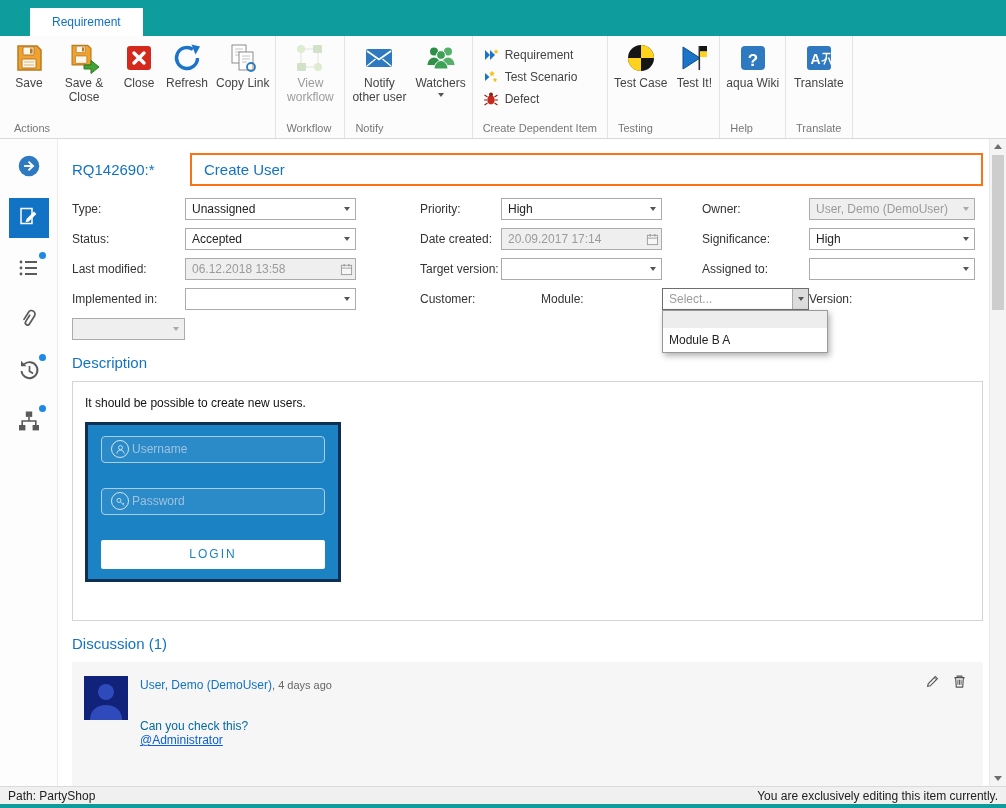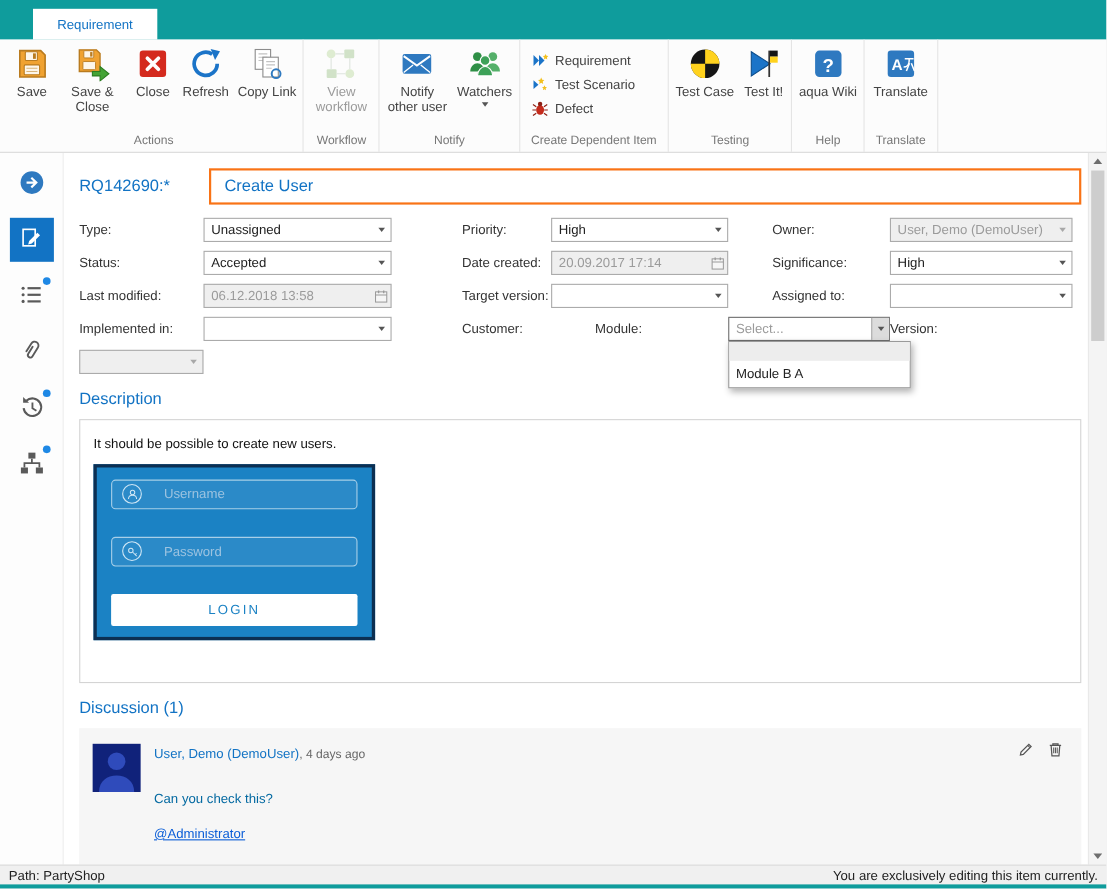--- a/index.html
+++ b/index.html
@@ -15,21 +15,21 @@
   
   .ribbon{position:absolute;top:36px;left:0;right:0;height:103px;background:#FCFCFC;
           border-bottom:1px solid #D8D8D8;display:flex;align-items:stretch;padding-left:4px}
   .rgroup{display:flex;flex-direction:column;border-right:1px solid #E4E4E4;padding:2px 2px 0}
   .rbuttons{flex:1;display:flex;align-items:flex-start;justify-content:center}
   .rbtn{display:flex;flex-direction:column;align-items:center;min-width:46px;max-width:64px;
         padding:4px 4px 2px;color:#444;text-align:center;line-height:1.15;cursor:pointer}
   .rbtn .ic{width:32px;height:32px;margin-bottom:3px;flex:none}
   .rbtn.disabled{color:#9B9B9B}
   .rbtn.disabled .ic{opacity:.5}
-  .glabel{text-align:center;color:#777;font-size:11px;padding:3px 8px 4px}
+  .glabel{text-align:left;color:#777;font-size:11px;padding:3px 8px 4px}
   .smallcol{display:flex;flex-direction:column;justify-content:flex-start;padding:6px 8px 0}
   .sbtn{display:flex;align-items:center;gap:6px;height:22px;color:#444;cursor:pointer;white-space:nowrap}
   .sbtn .ic16{width:16px;height:16px;flex:none}
   .drop-caret{width:0;height:0;border-left:3.5px solid transparent;border-right:3.5px solid transparent;
               border-top:4px solid #555;margin-top:2px}
 
   
   .sidebar{position:absolute;left:0;top:139px;bottom:22px;width:58px;background:#FDFDFD;
            border-right:1px solid #ECECEC;display:flex;flex-direction:column;align-items:center;
            padding-top:8px;gap:11px}
@@ -63,35 +63,35 @@
             box-shadow:2px 3px 6px rgba(0,0,0,.3);z-index:50;color:#222}
   .modpopup .opt{display:flex;align-items:center;padding:4px 6px;cursor:pointer}
   .modpopup .opt.empty{height:17px;background:#EDEDED}
   .modpopup .opt.named{height:24px}
 
   .secheader{color:#1273C4;font-size:15px;margin:14px 0 10px}
   .descbox{border:1px solid #D4D4D4;height:240px;padding:14px 12px;overflow:hidden;cursor:text}
   .desctext{color:#111}
   .logincard{margin-top:12px;width:256px;height:160px;background:#1B82C4;border:3px solid #0C2F52;
              padding:11px 13px 10px;display:flex;flex-direction:column}
-  .lfield{height:33px;border:1px solid #A8CFE8;border-radius:4px;display:flex;align-items:center;gap:20px;
+  .lfield{height:33px;border:1px solid #A8CFE8;border-radius:4px;display:flex;align-items:center;gap:3px;
           padding:0 9px;margin-bottom:25px;background:rgba(255,255,255,.07);color:#9CC3E0}
   .lfield .circ{width:18px;height:18px;border:1px solid #CFE6F5;border-radius:50%;display:flex;
                 align-items:center;justify-content:center;flex:none}
   .loginbtn{margin-top:auto;height:36px;background:#fff;border-radius:2px;display:flex;align-items:center;
             justify-content:center;color:#1B82C4;letter-spacing:2px;font-size:12px}
 
   .discussbox{background:#F6F6F6;padding:14px 12px;position:relative;min-height:132px}
   .comment{display:flex;gap:12px}
   .avatar{width:44px;height:44px;flex:none}
   .cbody{padding-top:2px}
   .cauthor{color:#1273C4}
   .cmeta{color:#666;font-size:11px}
   .ctext{margin-top:27px;color:#0369a1}
-  .cmention{display:inline-block;margin-top:18px;color:#0B5ED7;text-decoration:underline;cursor:pointer}
+  .cmention{display:inline-block;color:#0B5ED7;text-decoration:underline;cursor:pointer}
   .cactions{position:absolute;right:16px;top:12px;display:flex;gap:12px}
   .cactions .aicon{width:15px;height:15px;cursor:pointer}
 
   
   .vscroll{position:absolute;right:0;top:139px;bottom:22px;width:17px;background:#F4F4F4;border-left:1px solid #E9E9E9}
   .varrow{position:absolute;left:0;right:0;height:15px;display:flex;align-items:center;justify-content:center;cursor:pointer}
   .varrow.up{top:0}
   .varrow.down{bottom:0}
   .tri-up{width:0;height:0;border-left:4px solid transparent;border-right:4px solid transparent;border-bottom:5px solid #6E6E6E}
   .tri-down{width:0;height:0;border-left:4px solid transparent;border-right:4px solid transparent;border-top:5px solid #6E6E6E}

